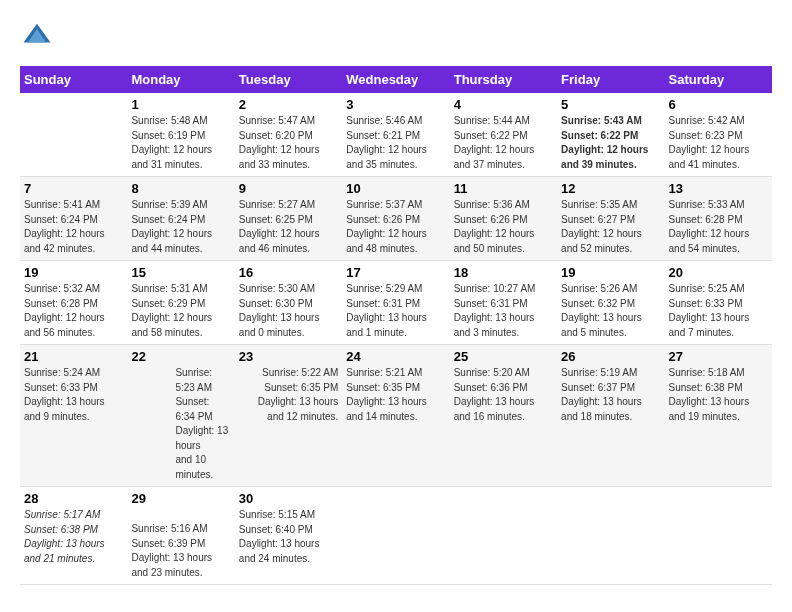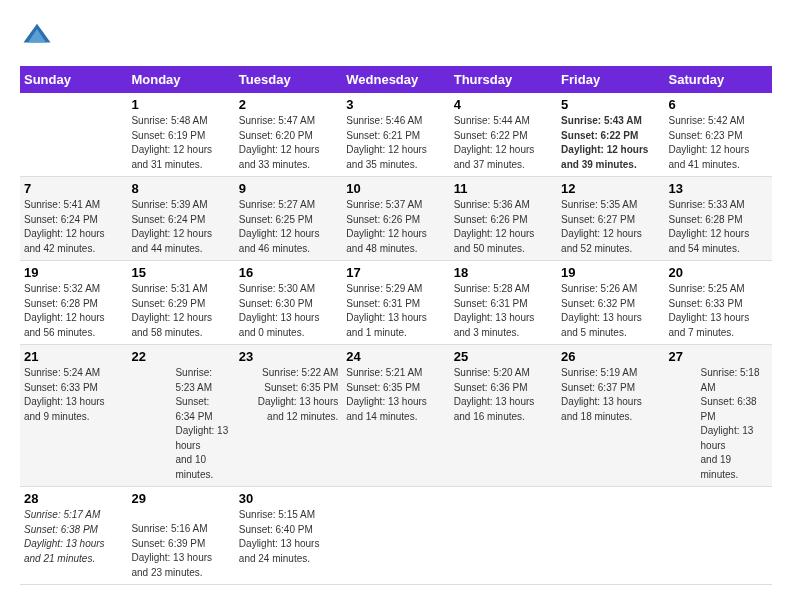--- a/index.html
+++ b/index.html
@@ -246,21 +246,21 @@
         </td>
         <td>
           <span class="day-num">17</span>
           <div class="day-info" style="white-space: pre-line;">Sunrise: 5:29 AM
 Sunset: 6:31 PM
 Daylight: 13 hours
 and 1 minute.</div>
         </td>
         <td>
           <span class="day-num">18</span>
-          <div class="day-info" style="white-space: pre-line;">Sunrise: 5:28 AM
+          <div class="day-info" style="white-space: pre-line;">Sunrise: 10:27 AM
 Sunset: 6:31 PM
 Daylight: 13 hours
 and 3 minutes.</div>
         </td>
         <td>
           <span class="day-num">19</span>
           <div class="day-info" style="white-space: pre-line;">Sunrise: 5:26 AM
 Sunset: 6:32 PM
 Daylight: 13 hours
 and 5 minutes.</div>
@@ -311,21 +311,21 @@
         </td>
         <td>
           <span class="day-num">26</span>
           <div class="day-info" style="white-space: pre-line;">Sunrise: 5:19 AM
 Sunset: 6:37 PM
 Daylight: 13 hours
 and 18 minutes.</div>
         </td>
         <td>
           <span class="day-num">27</span>
-          <div class="day-info" style="white-space: pre-line; margin-left: 32px;">Sunrise: 5:18 AM
+          <div class="day-info" style="white-space: pre-line;">Sunrise: 5:18 AM
 Sunset: 6:38 PM
 Daylight: 13 hours
 and 19 minutes.</div>
         </td>
       </tr>
       <tr>
         <td>
           <span class="day-num">28</span>
           <div class="day-info" style="white-space: pre-line; font-style: italic;">Sunrise: 5:17 AM
 Sunset: 6:38 PM

